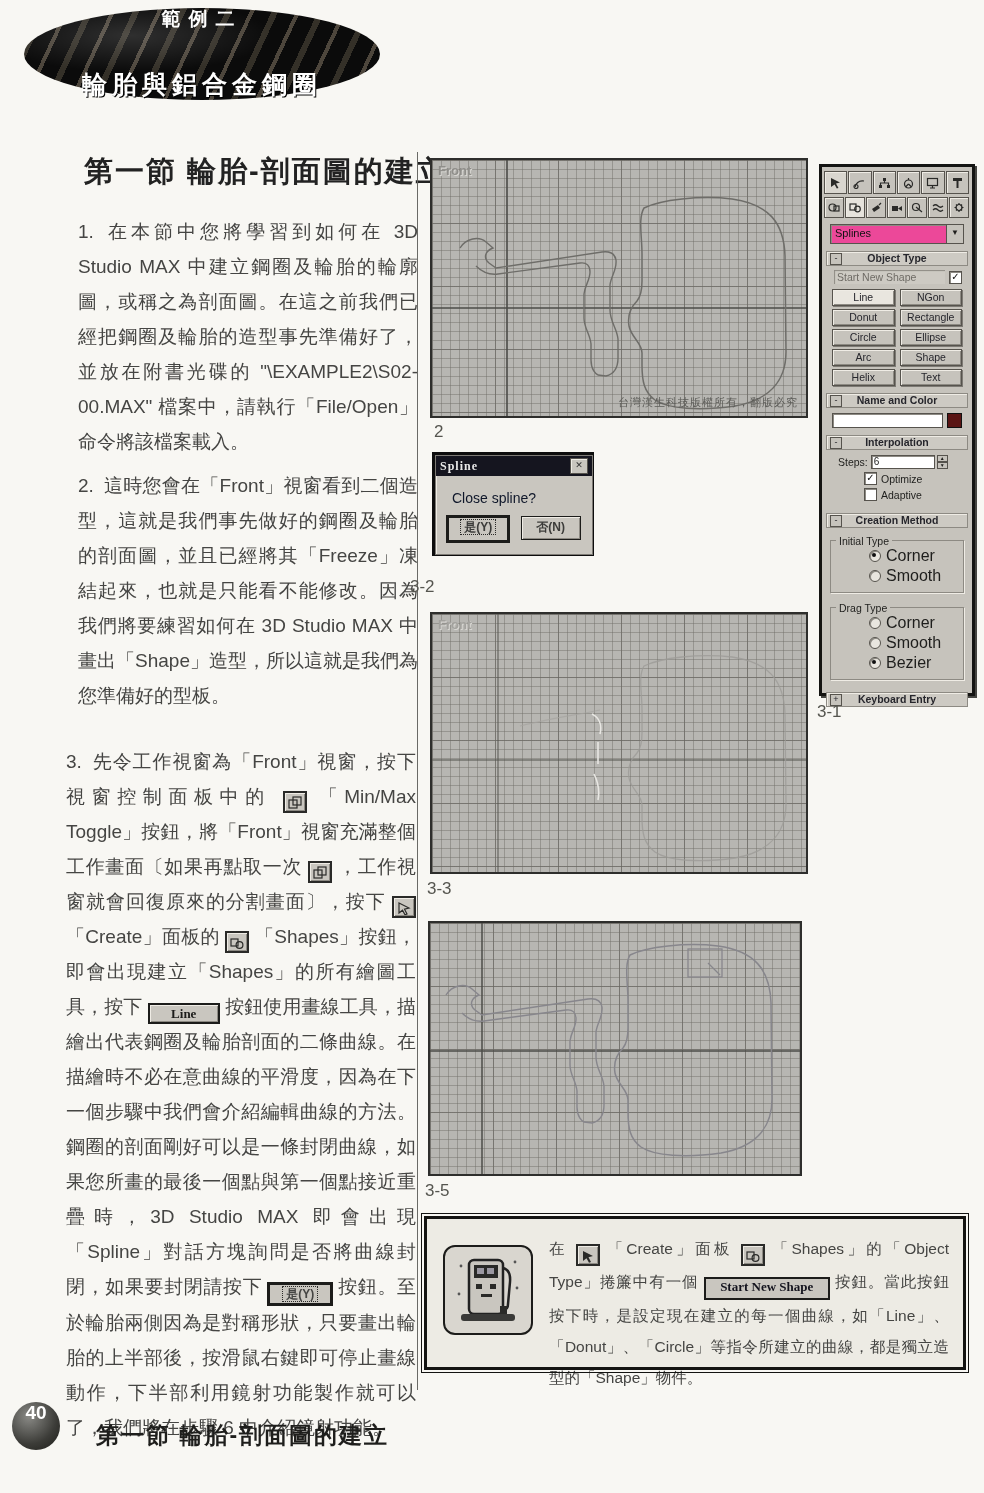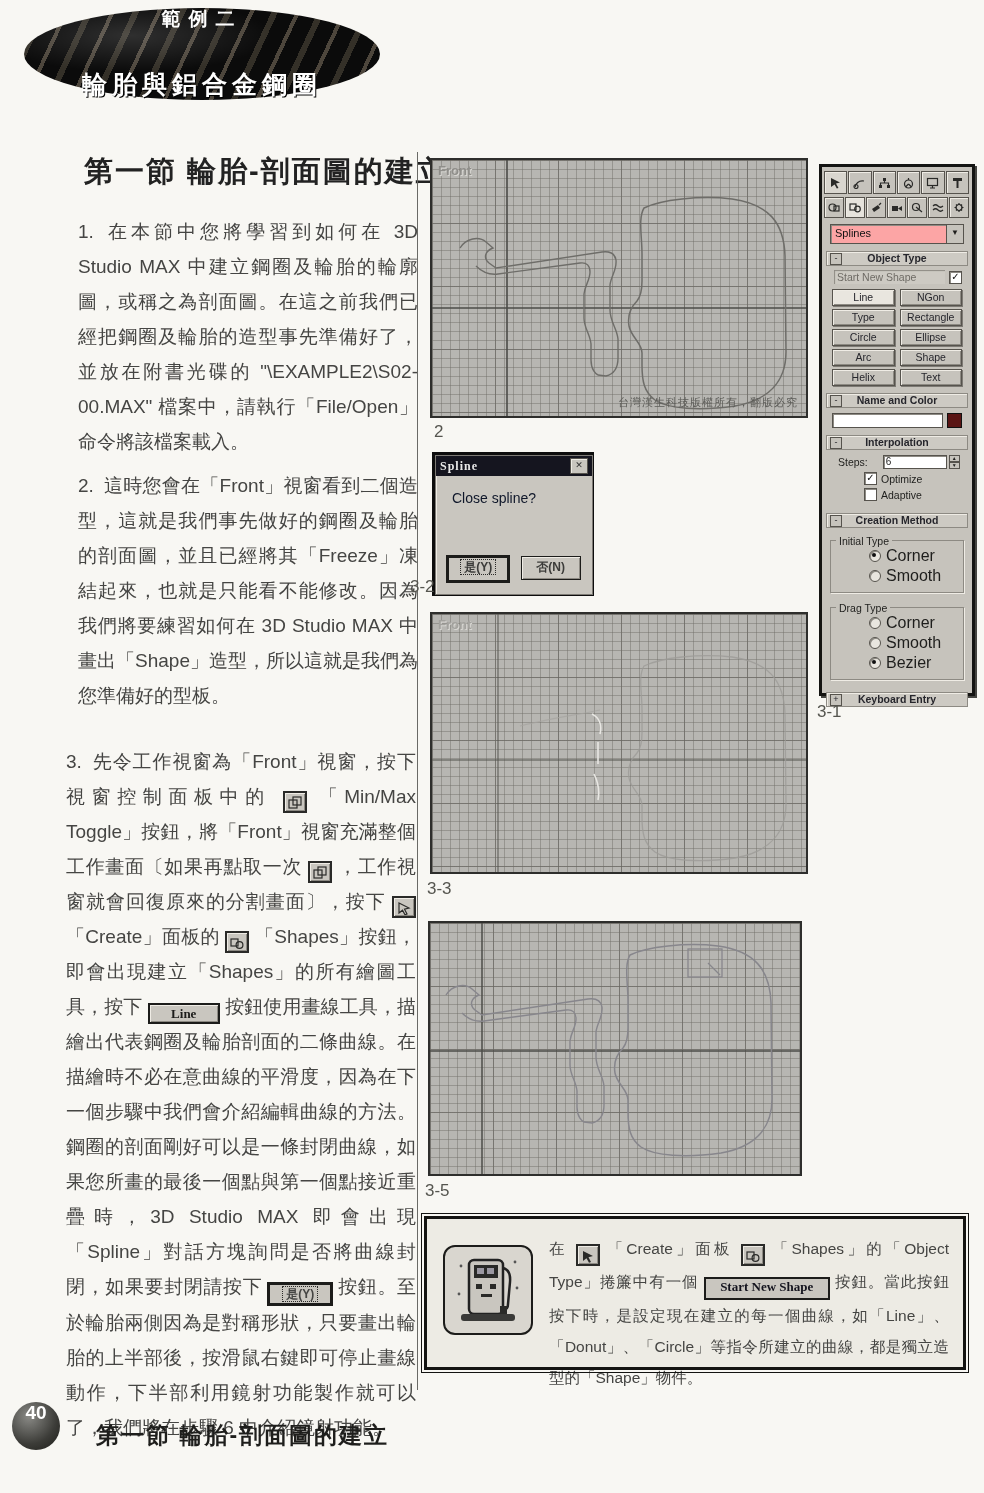--- a/index.html
+++ b/index.html
@@ -49,21 +49,21 @@
     text-shadow:1px 1px 0 #d8d7d3;}
   .vp-label.faint{color:#a3a29e;}
   .watermark{position:absolute;right:8px;bottom:6px;font-size:11px;color:#5c5c58;letter-spacing:1px;margin-top:24px;}
   .fig-label{position:absolute;font-size:17px;color:#55554f;}
 
   #fig2{left:430px;top:158px;width:378px;height:260px;}
   #fig33{left:430px;top:612px;width:378px;height:262px;}
   #fig34{left:428px;top:921px;width:374px;height:255px;}
 
   
-  .dialog-wrap{position:absolute;left:432px;top:452px;width:162px;height:144px;background:#0d0d0d;padding:3px;box-sizing:border-box;}
+  .dialog-wrap{position:absolute;left:432px;top:452px;width:162px;height:104px;background:#0d0d0d;padding:3px;box-sizing:border-box;}
   .dialog{width:100%;height:100%;background:#c9c6bf;border:1px solid #7d7a74;box-shadow:inset 1px 1px 0 #efece5;position:relative;}
   .dlg-title{height:20px;background:#15151f;display:flex;align-items:center;padding:0 4px;}
   .dlg-title .t{color:#e8e8e8;font:bold 12px "Liberation Serif","DejaVu Serif",serif;letter-spacing:1px;flex:1;}
   .dlg-close{width:16px;height:14px;background:#c9c6bf;border:1px solid #55524c;
     box-shadow:inset 1px 1px 0 #efece5;font-size:9px;line-height:13px;text-align:center;color:#333;}
   .dlg-msg{font-size:14px;color:#0f172a;margin:14px 0 0 16px;}
   .dlg-btns{position:absolute;left:0;bottom:12px;width:100%;display:flex;justify-content:space-evenly;}
   .dlg-btn{width:58px;height:22px;background:#c9c6bf;text-align:center;font:bold 12px "Liberation Sans",sans-serif;line-height:18px;}
   .dlg-btn.default{border:2px solid #1c1c1a;outline:1px solid #1c1c1a;}
   .dlg-btn.default em{font-style:normal;border:1px dotted #2a2a28;padding:0 3px;}
@@ -73,21 +73,21 @@
   .panel{position:absolute;left:819px;top:164px;width:156px;height:532px;background:#c6c3bc;
     border:3px solid #141412;box-sizing:border-box;box-shadow:2px 2px 0 #454541;font-size:10.5px;color:#1e1e1c;}
   .tabrow{display:flex;margin:4px 2px 0 2px;}
   .tab{flex:1;height:21px;border:1px solid #56534d;background:#c6c3bc;margin-right:1px;
     box-shadow:inset 1px 1px 0 #efece5;display:flex;align-items:center;justify-content:center;}
   .tab.active{background:#d9d6cf;}
   .catrow{display:flex;margin:3px 2px 0 2px;}
   .cat{flex:1;height:19px;border:1px solid #56534d;background:#c6c3bc;margin-right:1px;
     box-shadow:inset 1px 1px 0 #efece5;display:flex;align-items:center;justify-content:center;}
   .cat.active{background:#e6e3dc;}
-  .dropdown{display:flex;margin:6px 8px 0 8px;height:18px;border:1px solid #56534d;background:#fca5a5;
+  .dropdown{display:flex;margin:6px 8px 0 8px;height:18px;border:1px solid #56534d;background:#ec4899;
     box-shadow:inset 1px 1px 0 #8d8a83;}
   .dropdown .val{flex:1;font-size:11px;padding:2px 0 0 4px;color:#111;}
   .dropdown .arrow{width:16px;background:#c6c3bc;border-left:1px solid #56534d;text-align:center;font-size:8px;line-height:16px;}
   .rollout{margin:7px 4px 0 4px;height:13px;background:#cdcac3;border:1px solid #8d8a83;
     box-shadow:inset 1px 1px 0 #efece5;position:relative;text-align:center;font-weight:bold;font-size:10.5px;line-height:13px;color:#26262c;}
   .rollout .pm{position:absolute;left:3px;top:1px;width:10px;height:10px;border:1px solid #56534d;
     background:#c6c3bc;font-size:9px;line-height:9px;text-align:center;font-weight:normal;}
   .sns-row{display:flex;align-items:center;margin:4px 10px 0 12px;}
   .sns-row .sns-label{flex:1;color:#6e6b65;background:#cdcac3;box-shadow:inset 1px 1px 1px #8d8a83;
      padding:1px 3px;font-size:10.5px;}
@@ -95,21 +95,21 @@
     font-size:10px;line-height:10px;text-align:center;color:#111;margin-left:4px;}
   .btn-grid{display:grid;grid-template-columns:1fr 1fr;gap:3px 5px;margin:5px 10px 0 10px;}
   .shape-btn{height:15px;background:#c6c3bc;border:1px solid #56534d;
     box-shadow:inset 1px 1px 0 #efece5, inset -1px -1px 0 #8d8a83, 1px 1px 0 #7d7a74;
     text-align:center;font-size:10.5px;line-height:14px;color:#26262c;}
   .shape-btn.lit{background:#e9e6df;}
   .nc-row{display:flex;margin:5px 10px 0 10px;align-items:center;}
   .nc-field{flex:1;height:13px;background:#fff;border:1px solid #56534d;box-shadow:inset 1px 1px 0 #8d8a83;}
   .nc-swatch{width:13px;height:13px;background:#5a1514;border:1px solid #111;margin-left:4px;}
   .steps-row{display:flex;align-items:center;margin:5px 10px 0 16px;}
-  .steps-row .lbl{font-size:10.5px;margin-right:15px;}
+  .steps-row .lbl{font-size:10.5px;margin-right:3px;}
   .steps-field{width:58px;height:12px;background:#fff;border:1px solid #56534d;box-shadow:inset 1px 1px 0 #8d8a83;
     font-size:10px;padding:0 2px;line-height:12px;}
   .spinner{width:11px;height:14px;margin-left:2px;display:flex;flex-direction:column;}
   .spinner div{flex:1;border:1px solid #56534d;background:#c6c3bc;font-size:5px;line-height:5px;text-align:center;}
   .chk-row{display:flex;align-items:center;margin:3px 0 0 42px;}
   .chk-row .checkbox{margin:0 4px 0 0;}
   .chk-row .lbl{font-size:10.5px;}
   .group{margin:8px 8px 0 8px;border:1px solid #8d8a83;box-shadow:1px 1px 0 #efece5;position:relative;padding:4px 0 5px 0;}
   .group .legend{position:absolute;top:-6px;left:5px;background:#c6c3bc;padding:0 3px;font-size:10.5px;}
   .radio-row{display:flex;align-items:center;margin:2px 0 2px 38px;}
@@ -333,21 +333,21 @@
       <span class="pm">-</span>
       <span>Object Type</span>
     </div>
     <div class="sns-row">
       <span class="sns-label">Start New Shape</span>
       <span class="checkbox">✓</span>
     </div>
     <div class="btn-grid">
       <span class="shape-btn lit">Line</span>
       <span class="shape-btn">NGon</span>
-      <span class="shape-btn">Type</span>
+      <span class="shape-btn">Donut</span>
       <span class="shape-btn">Rectangle</span>
       <span class="shape-btn">Circle</span>
       <span class="shape-btn">Ellipse</span>
       <span class="shape-btn">Arc</span>
       <span class="shape-btn">Shape</span>
       <span class="shape-btn">Helix</span>
       <span class="shape-btn">Text</span>
     </div>
 
     <div class="rollout">

